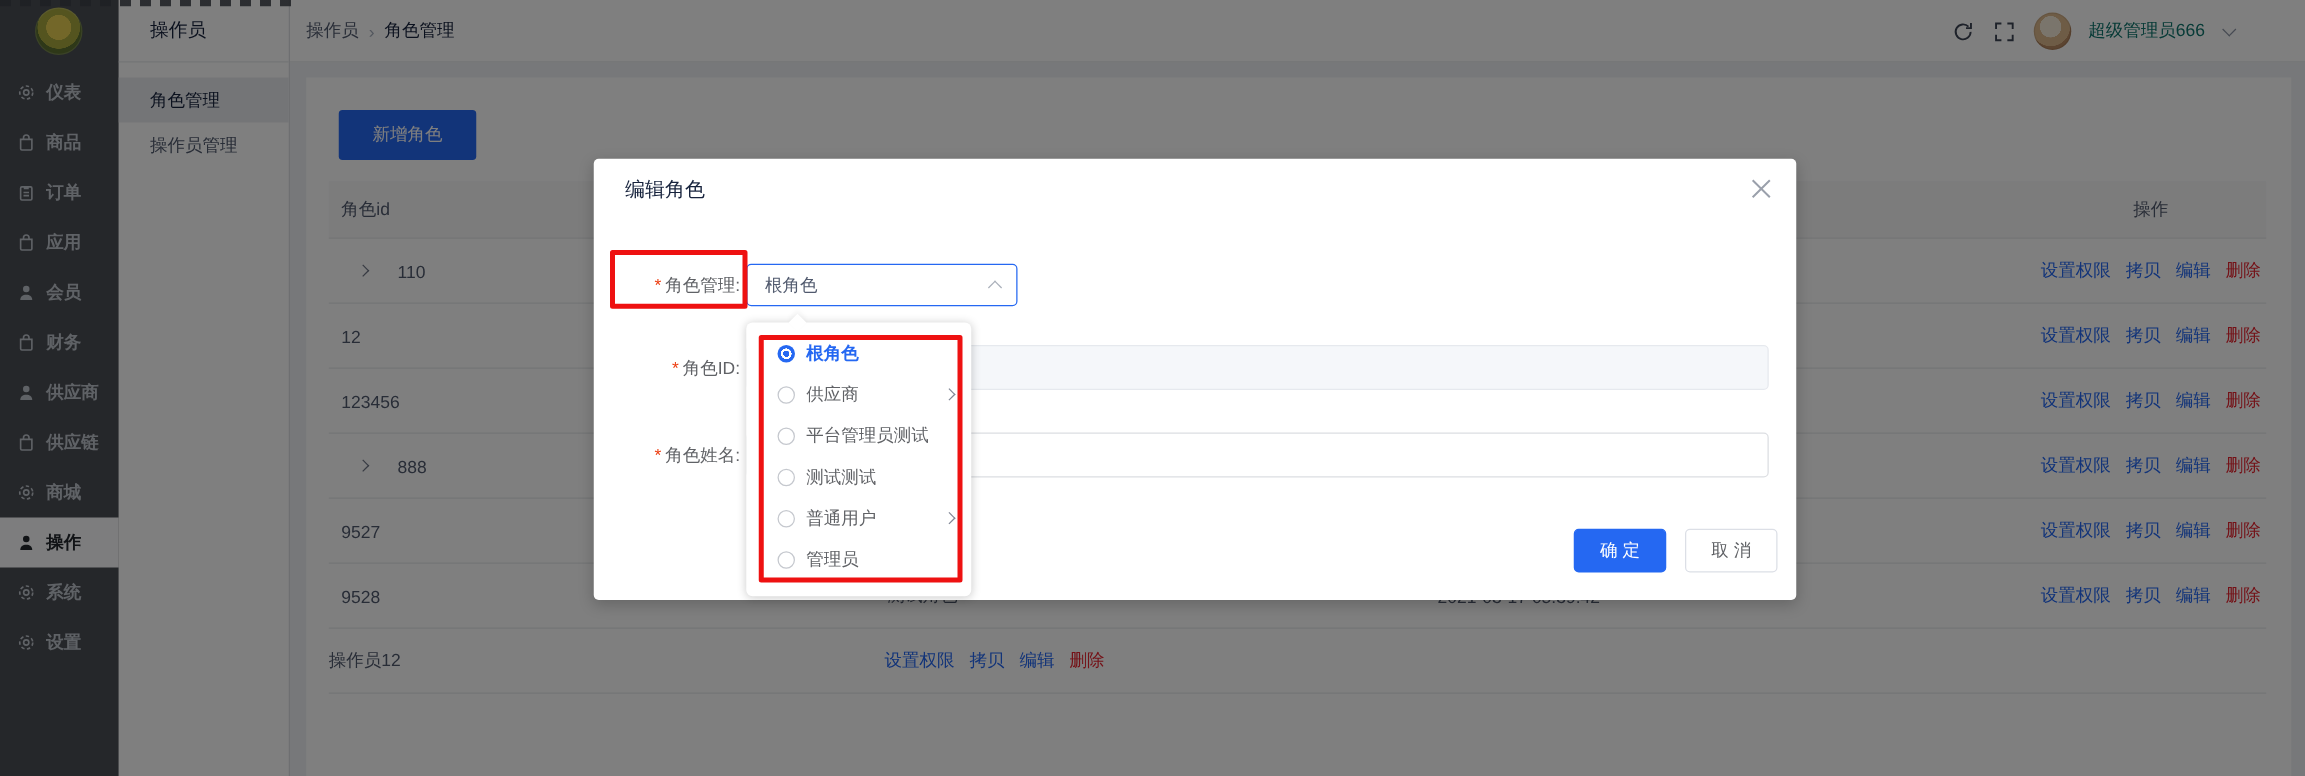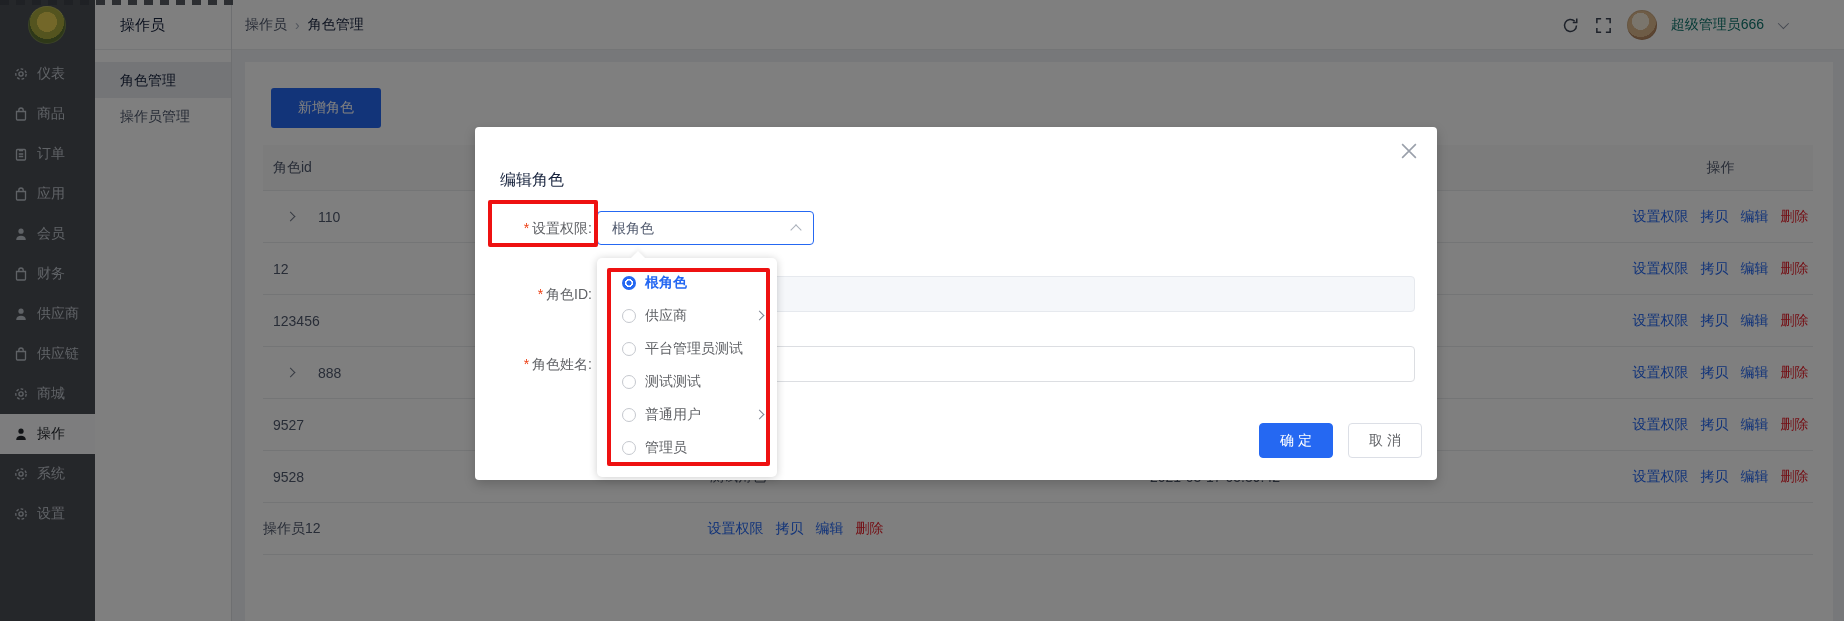--- a/index.html
+++ b/index.html
@@ -14,21 +14,21 @@
   
   .sliver { position:absolute; left:0; top:0; width:237px; height:5px; z-index:3;
     background:repeating-linear-gradient(90deg,#3c4048 0 9px, rgba(0,0,0,0) 9px 16px); opacity:.85; }
 
   
   .sidebar { position:absolute; left:0; top:0; width:95px; height:621px; background:#4b4e54; z-index:2; }
   .logo { position:absolute; left:28px; top:6px; width:38px; height:38px; border-radius:50%;
     background:radial-gradient(circle at 50% 42%, #e6cf52 0 34%, #a9a83f 35% 58%, #5d7030 59% 100%);
     box-shadow:0 0 0 1px rgba(255,255,255,.15) inset; }
   .side-item { position:absolute; left:0; width:95px; height:40px; display:flex; align-items:center;
-    padding-left:13px; gap:8px; color:#bfc5cd; font-size:14px; cursor:pointer; }
+    padding-left:13px; gap:8px; color:#bfc5cd; font-size:14px; cursor:pointer;font-weight:bold; }
   .side-item .ic { width:16px; height:16px; flex:0 0 16px; color:inherit; }
   .side-item.active { background:#fafbfc; color:#22262c; }
 
   
   .subsidebar { position:absolute; left:95px; top:0; width:137px; height:621px; background:#ffffff;
     border-right:1px solid #dcdee2; z-index:2; }
   .subheader { height:50px; line-height:50px; padding-left:25px; font-size:15px; color:#17233d;
     border-bottom:1px solid #e8eaec; }
   .subitem { position:absolute; left:0; width:100%; height:36px; line-height:36px; padding-left:25px;
     color:#515a6e; cursor:pointer; }
@@ -67,21 +67,21 @@
     transform:rotate(45deg); margin-left:14px; margin-right:24px; cursor:pointer; }
   .link { color:#2568f2; cursor:pointer; text-decoration:none; }
   .link.danger { color:#e8232e; }
 
   
   .overlay { position:absolute; inset:0; background:rgba(0,0,0,0.5); z-index:10; }
 
   
   .modal { position:absolute; left:475px; top:127px; width:962px; height:353px; background:#fff;
     border-radius:4px; box-shadow:0 4px 12px rgba(0,0,0,.2); z-index:20; }
-  .modal-title { position:absolute; left:25px; top:15px; font-size:16px; color:#17233d;margin-top:28px; }
+  .modal-title { position:absolute; left:25px; top:15px; font-size:16px; color:#17233d; }
   .modal-close { position:absolute; right:20px; top:16px; width:16px; height:16px; color:#9aa0ab; cursor:pointer; }
   .f-label { position:absolute; width:117px; text-align:right; height:36px; line-height:36px; color:#606266; }
   .req { color:#ed4014; margin-right:3px; }
   .f1 .f-label { left:0;  top:83px; }
   .f2 .f-label { left:0;  top:149px; }
   .f3 .f-label { left:0;  top:219px; }
   .select-box { position:absolute; left:122px; top:84px; width:217px; height:34px; background:#fff;
     border:1px solid #2568f2; border-radius:4px; cursor:pointer; }
   .select-value { position:absolute; left:14px; top:0; line-height:32px; color:#515a6e; }
   .chev-up { position:absolute; right:13px; top:14px; width:8px; height:8px; border:solid #aab0ba;
@@ -359,21 +359,21 @@
   <div class="overlay"></div>
 
   <div class="modal">
     <div class="modal-title">编辑角色</div>
     <svg class="modal-close" viewBox="0 0 14 14" stroke="currentColor" stroke-width="1.4" fill="none">
         <path d="M1 1l12 12M13 1L1 13"></path>
       </svg>
 
     <div class="f1">
       <div class="f-label">
-        <span class="req">*</span><span>设置权限:</span>
+        <span class="req">*</span><span>角色管理:</span>
       </div>
       <div class="select-box">
         <span class="select-value">根角色</span>
         <span class="chev-up"></span>
       </div>
     </div>
 
     <div class="f2">
       <div class="f-label">
         <span class="req">*</span><span>角色ID:</span>

